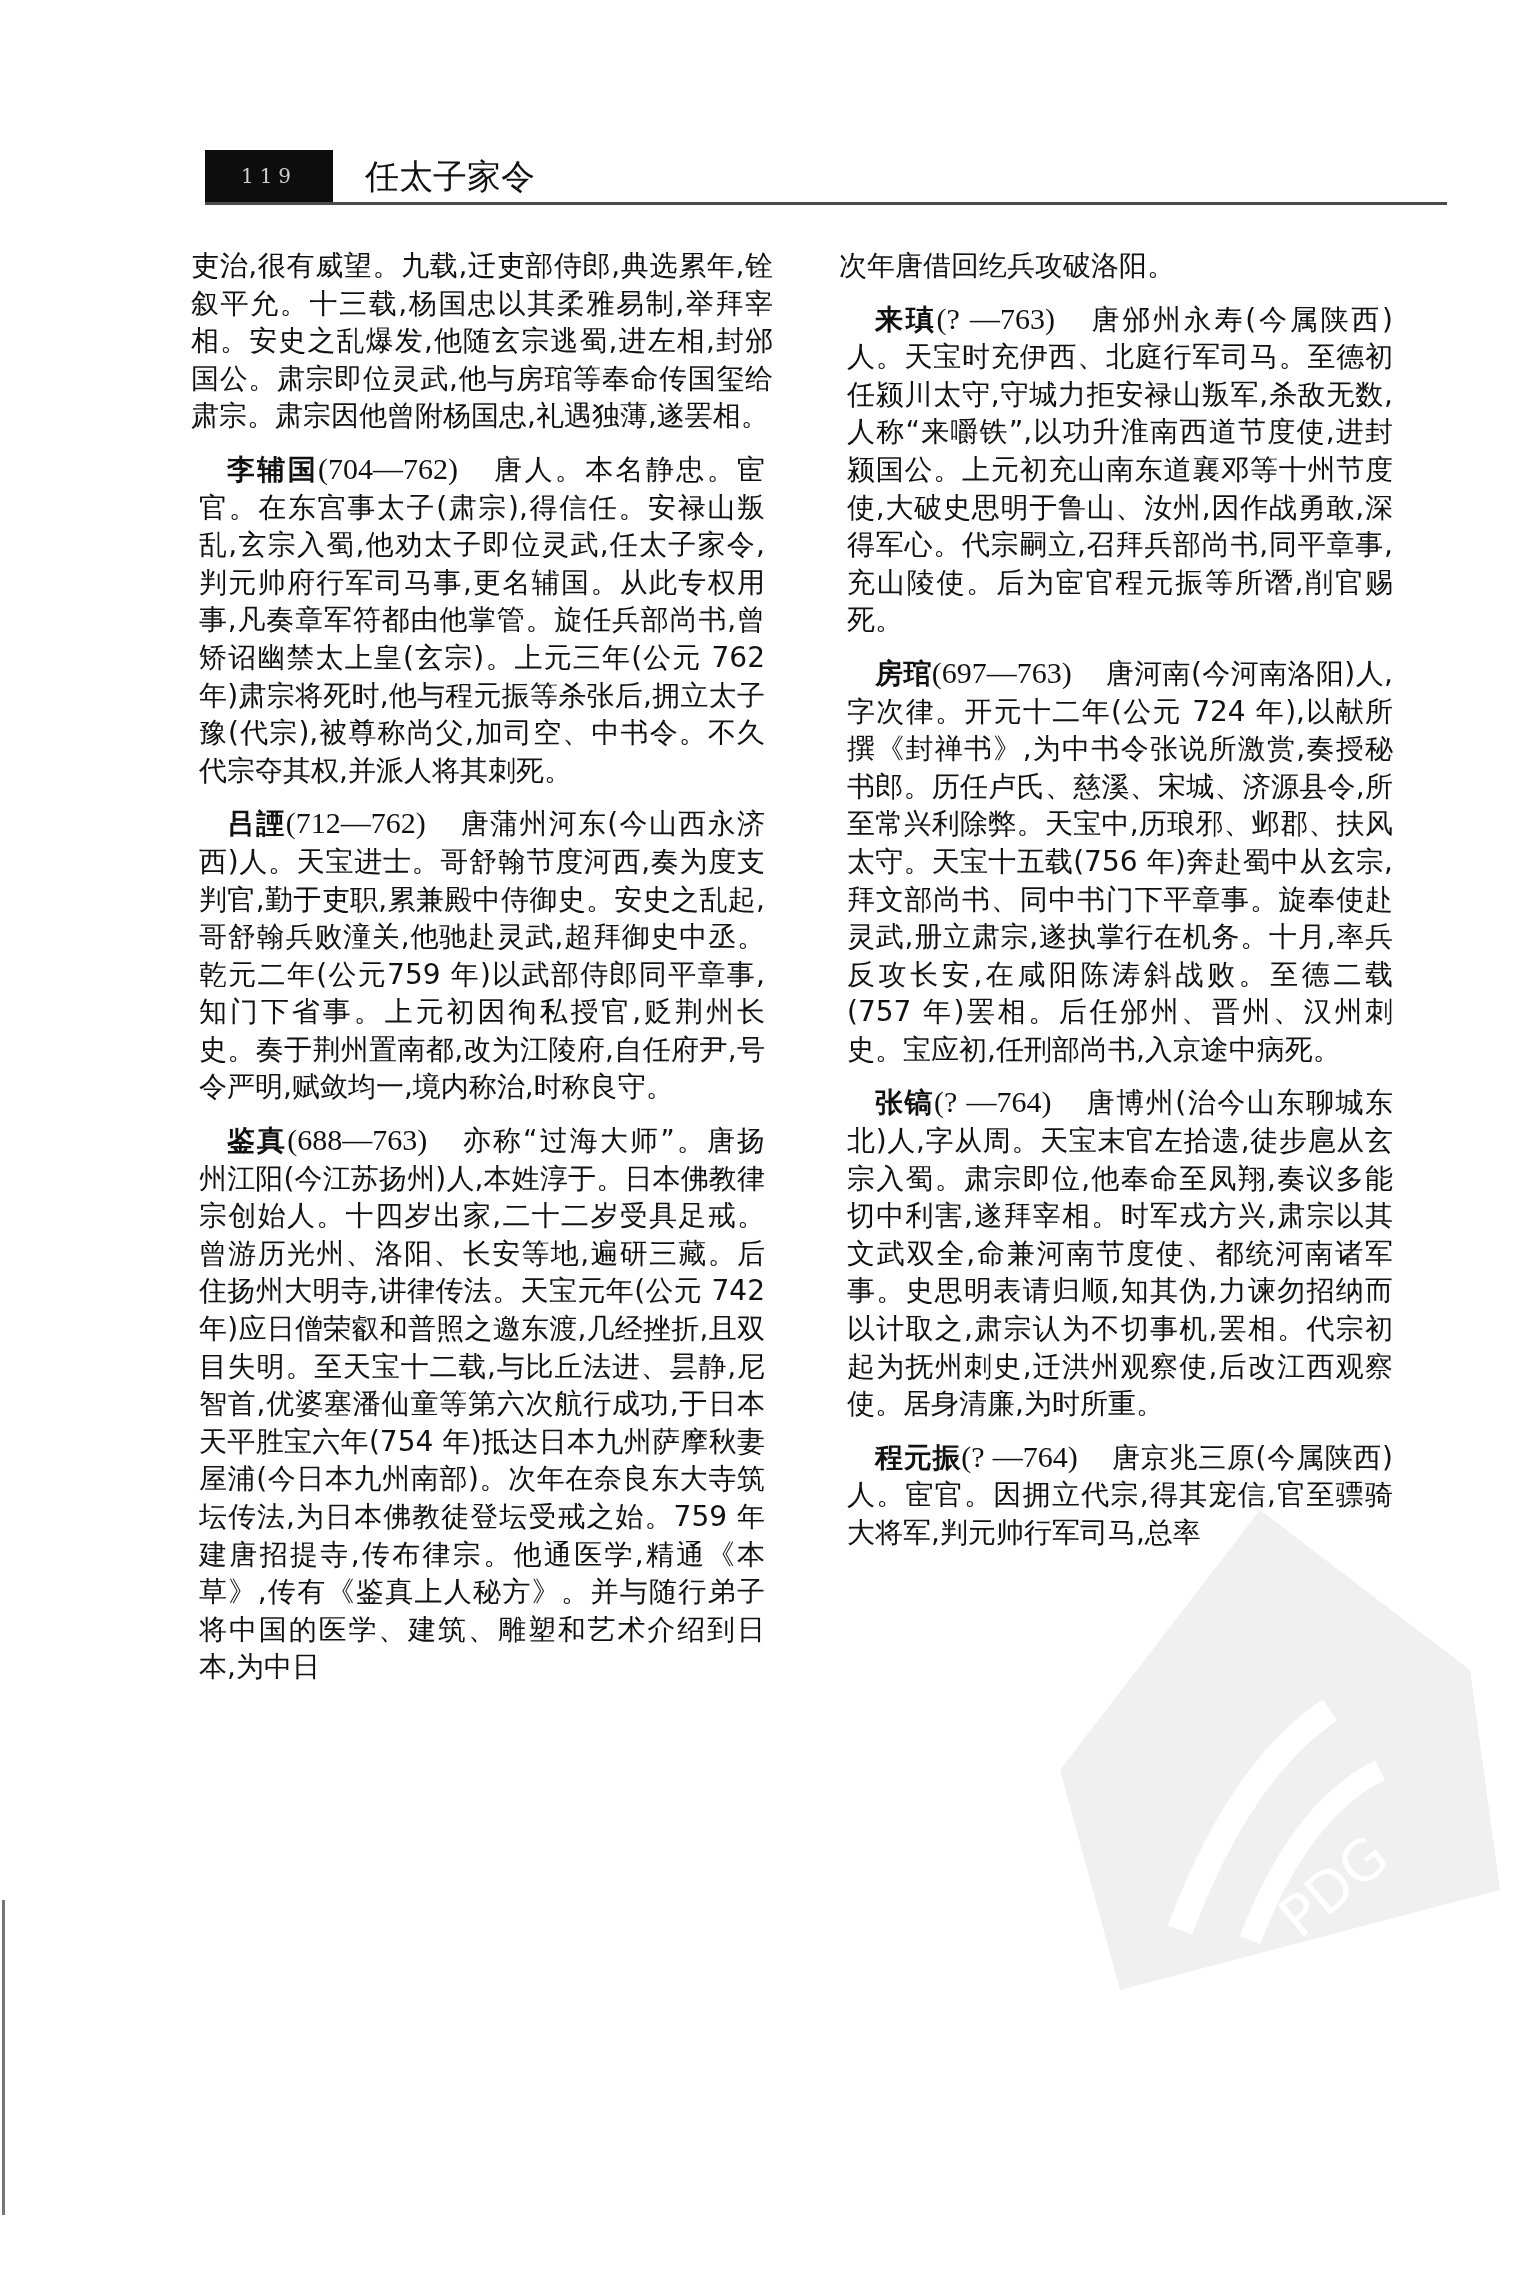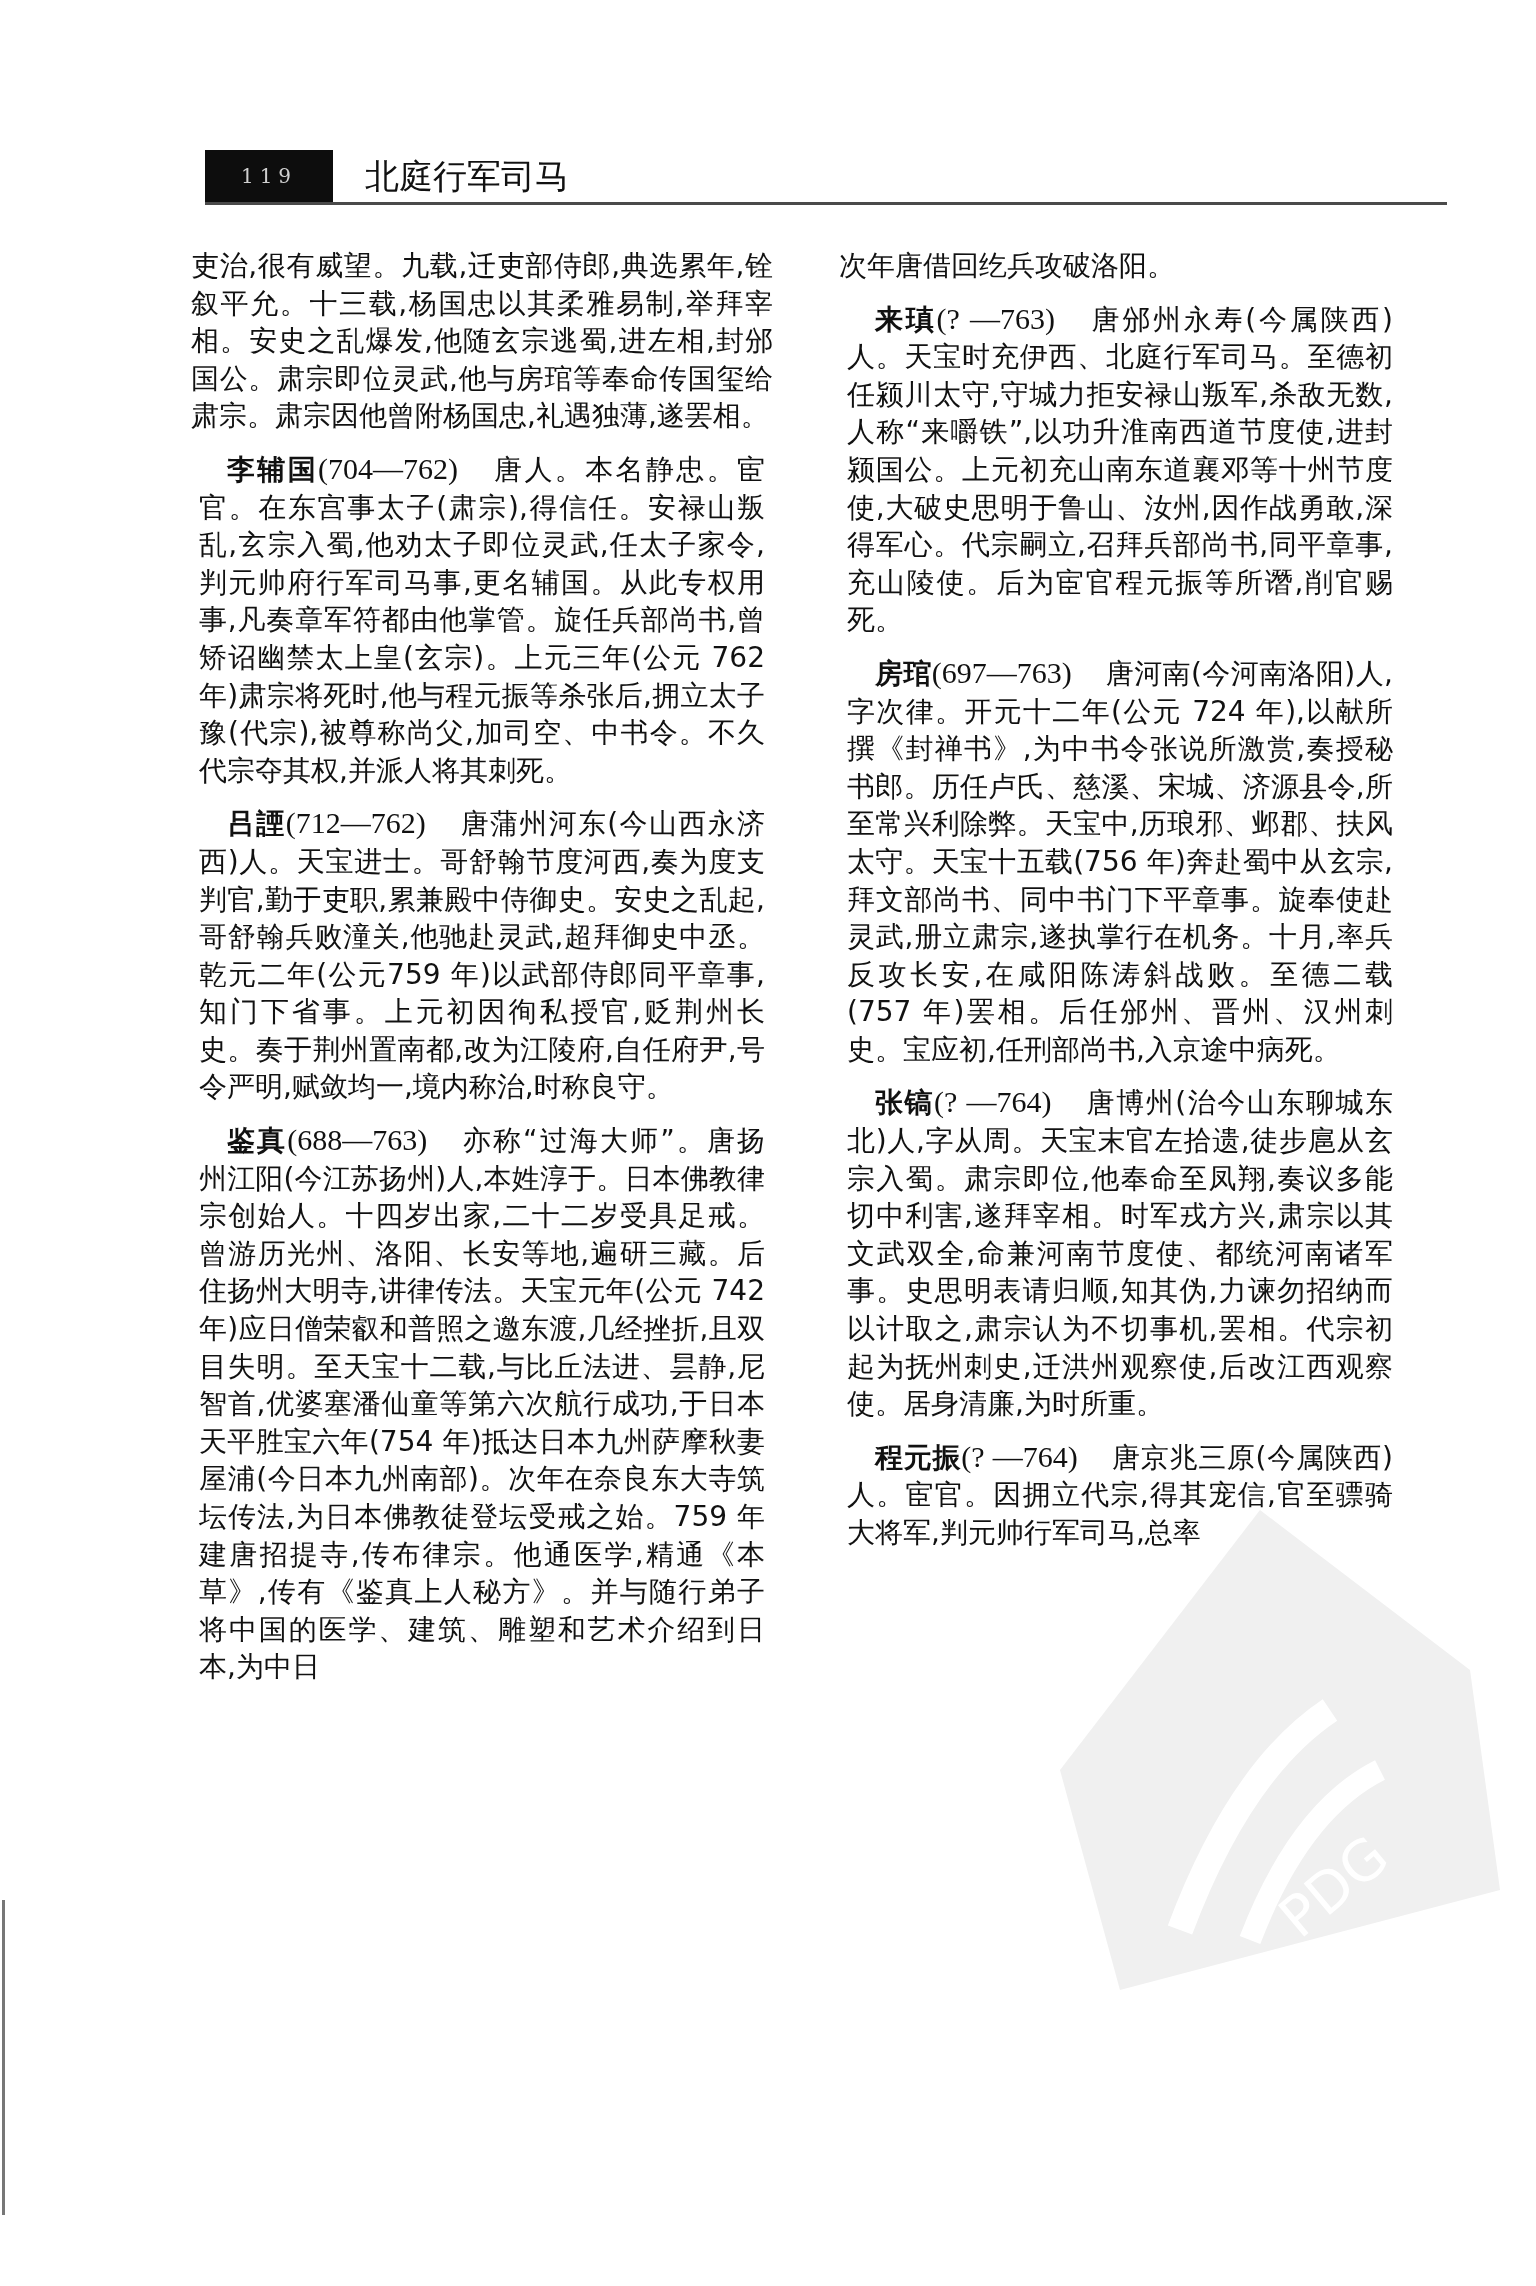--- a/index.html
+++ b/index.html
@@ -22,21 +22,21 @@
   .watermark { position: absolute; left: 1000px; top: 1470px; width: 520px; height: 560px; pointer-events: none; }
   .margin-line { position: absolute; left: 2px; top: 1900px; width: 3px; height: 315px; background: #777; }
 </style>
 </head>
 <body>
 
 <div class="page-header">
   <div class="page-num-box">
     <span>119</span>
   </div>
-  <div class="book-title">北庭行军司马</div>
+  <div class="book-title">任太子家令</div>
   <div class="header-rule"></div>
 </div>
 
 <svg class="watermark" viewBox="0 0 520 560">
   <path d="M120 520 L60 300 L260 40 L470 200 L500 420 Z" fill="#f0f0f0"></path>
   <path d="M180 460 Q240 300 330 240" stroke="#fff" stroke-width="26" fill="none"></path>
   <path d="M250 470 Q300 340 380 300" stroke="#fff" stroke-width="22" fill="none"></path>
   <text x="300" y="470" transform="rotate(-40 300 470)" font-family="DejaVu Sans, sans-serif" font-size="56" fill="#ffffff">PDG</text>
 </svg>
 

